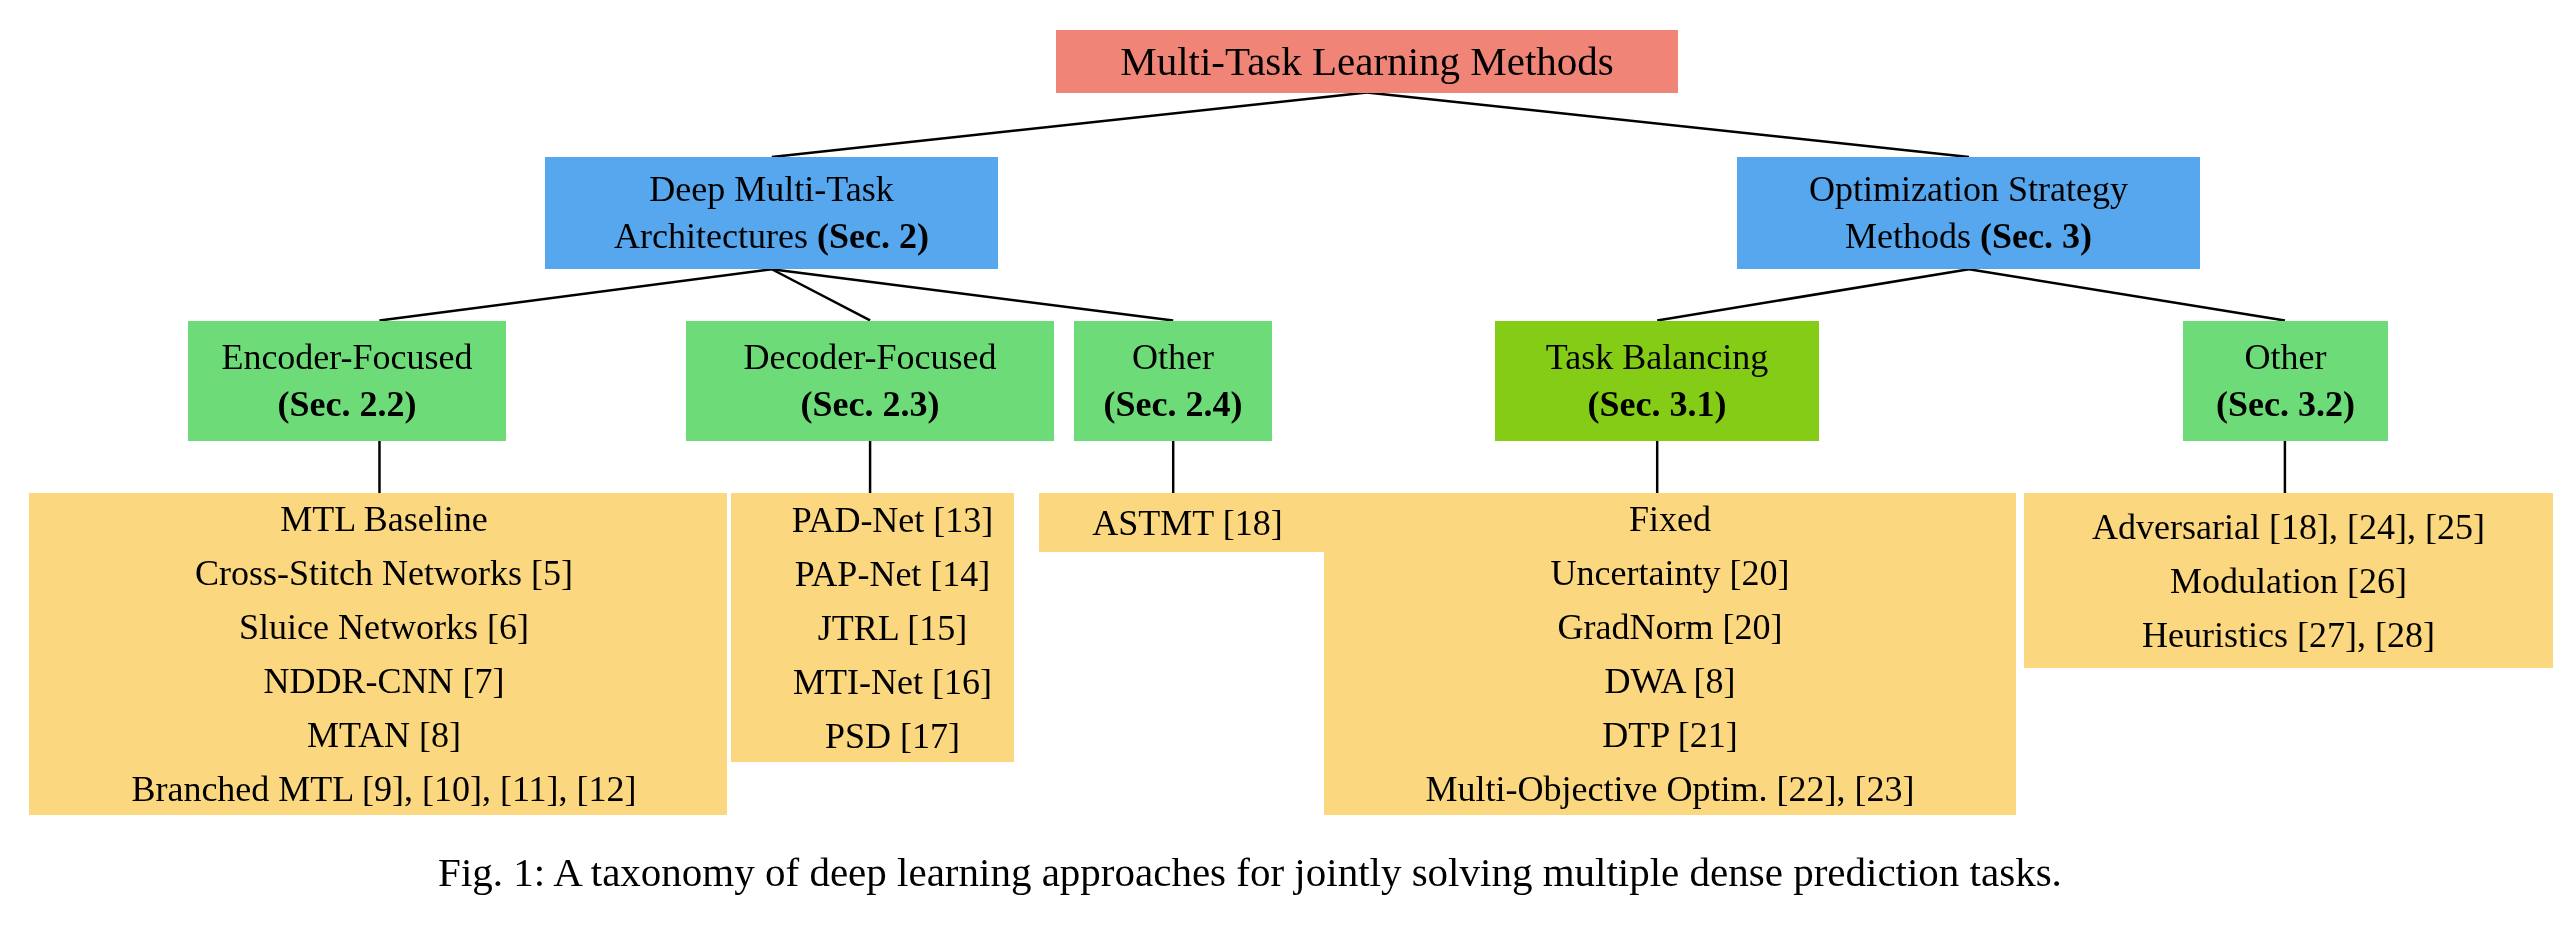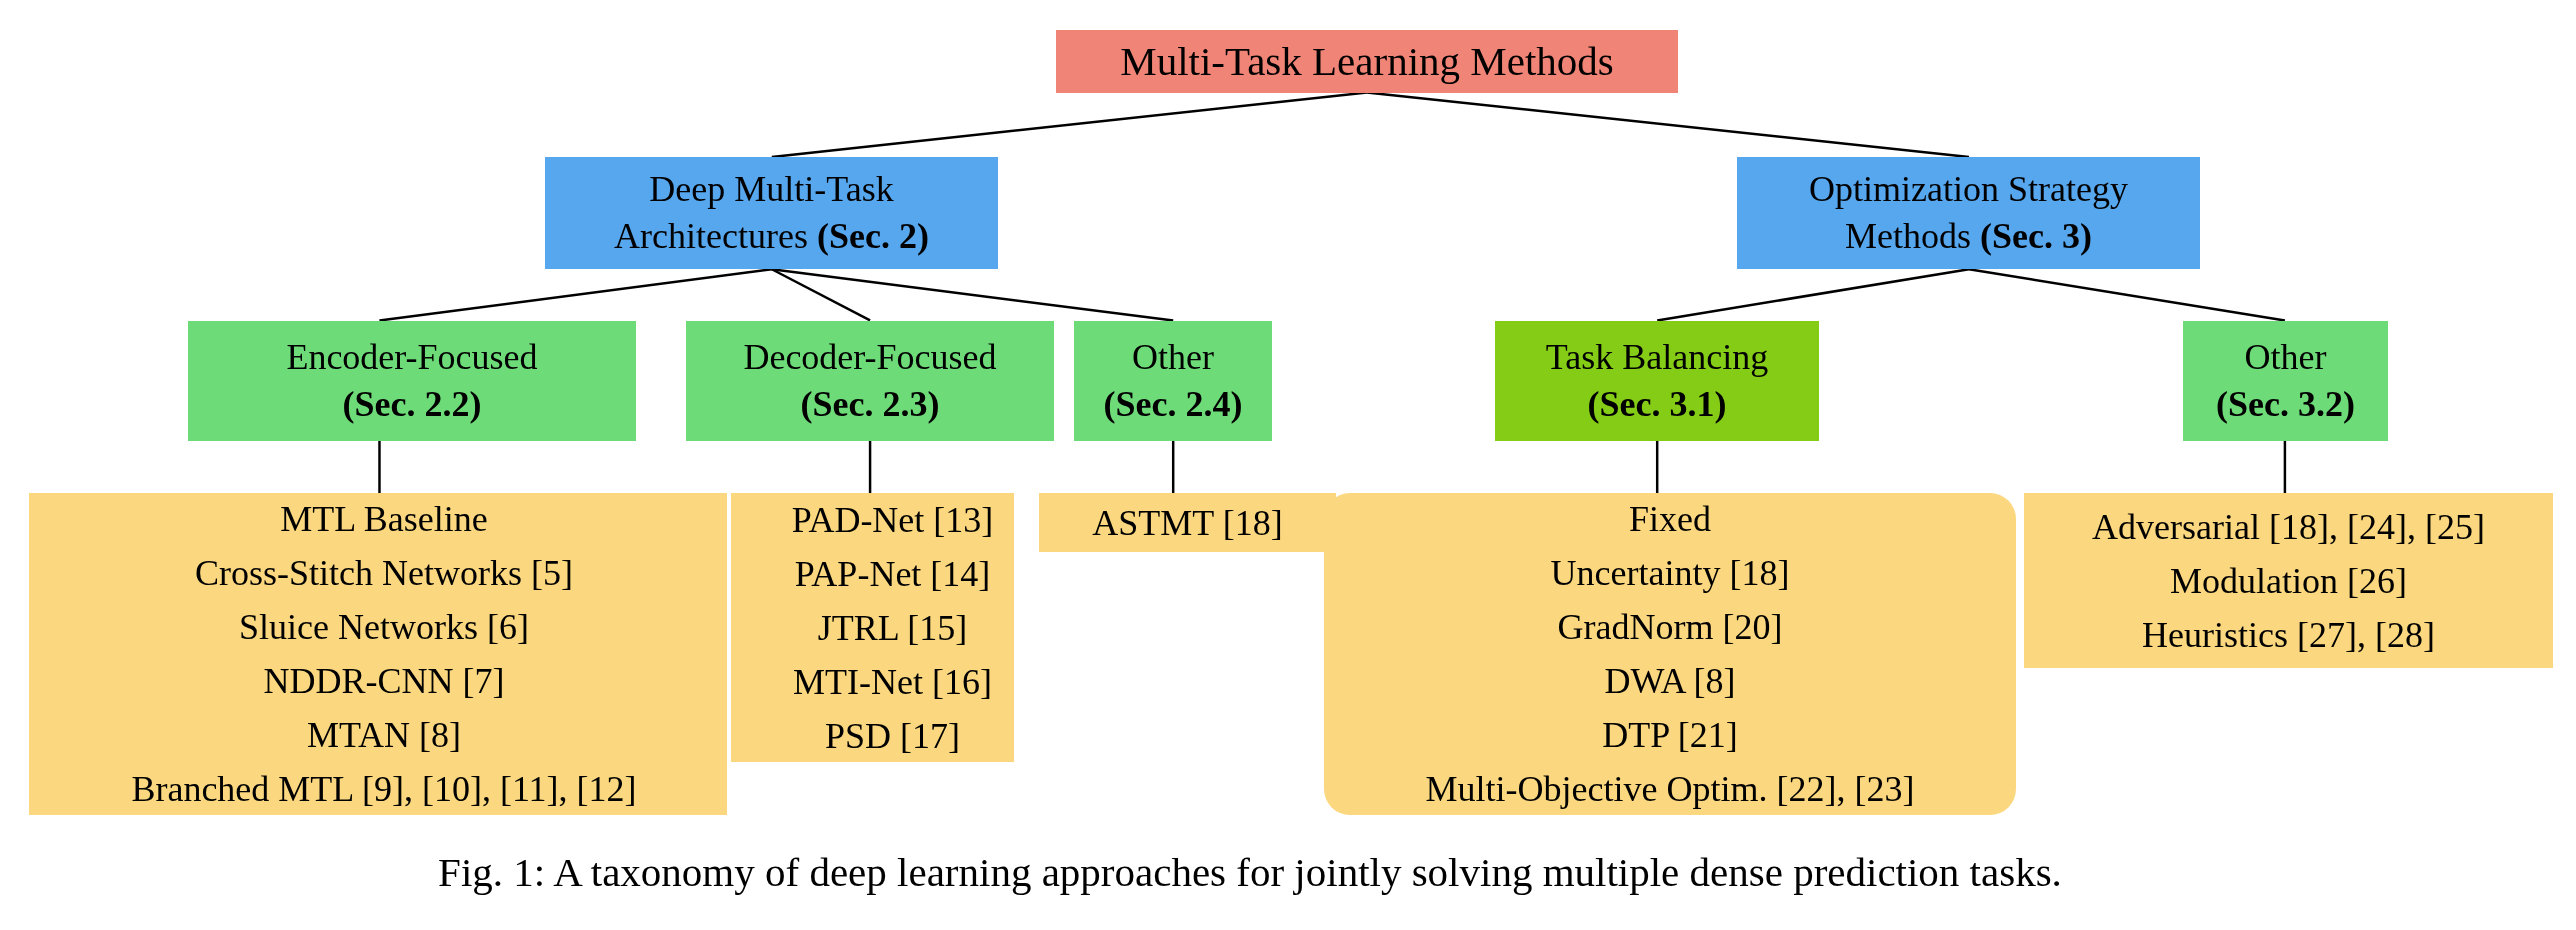--- a/index.html
+++ b/index.html
@@ -38,31 +38,31 @@
     box-sizing: border-box;
   }
   .node .line { display: block; white-space: nowrap; }
   .node b, .node .bold { font-weight: bold; }
   #node-root {
     left: 1056px; top: 30px; width: 622px; height: 63px;
     font-size: 41px;
   }
   #node-arch  { left: 545px;  top: 157px; width: 453px; height: 112px; }
   #node-optim { left: 1737px; top: 157px; width: 463px; height: 112px; }
-  #cat-encoder        { left: 188px;  top: 321px; width: 448px; height: 120px; }
+  #cat-encoder        { left: 188px;  top: 321px; width: 318px; height: 120px; }
   #cat-decoder        { left: 686px;  top: 321px; width: 368px; height: 120px; }
   #cat-other-arch     { left: 1074px; top: 321px; width: 198px; height: 120px; }
   #cat-task-balancing { left: 1495px; top: 321px; width: 324px; height: 120px; }
   #cat-other-optim    { left: 2183px; top: 321px; width: 205px; height: 120px; }
   .leaf { justify-content: center; }
   .leaf .leaf-line { display: block; white-space: nowrap; line-height: 54px; }
   #leaf-encoder        { left: 29px;   top: 493px; width: 698px; height: 322px; }
   #leaf-decoder        { left: 731px;  top: 493px; width: 283px; height: 269px; }
   #leaf-other-arch     { left: 1039px; top: 493px; width: 297px; height: 59px; }
-  #leaf-task-balancing { left: 1324px; top: 493px; width: 692px; height: 322px; border-radius: 26px; }
+  #leaf-task-balancing { left: 1324px; top: 493px; width: 692px; height: 322px; }
   #leaf-other-optim    { left: 2024px; top: 493px; width: 529px; height: 175px; }
   .caption {
     position: absolute;
     left: 0; top: 848px;
     width: 2500px;
     text-align: center;
     font-size: 41px;
     line-height: 1.2;
   }
 </style>
@@ -141,21 +141,21 @@
       <div class="leaf-line">MTI-Net [16]</div>
       <div class="leaf-line">PSD [17]</div>
     </div>
 
   <div class="node leaf" id="leaf-other-arch" style="background-color: rgb(251, 216, 127);">
       <div class="leaf-line">ASTMT [18]</div>
     </div>
 
   <div class="node leaf" id="leaf-task-balancing" style="background-color: rgb(251, 216, 127);">
       <div class="leaf-line">Fixed</div>
-      <div class="leaf-line">Uncertainty [18]</div>
+      <div class="leaf-line">Uncertainty [20]</div>
       <div class="leaf-line">GradNorm [20]</div>
       <div class="leaf-line">DWA [8]</div>
       <div class="leaf-line">DTP [21]</div>
       <div class="leaf-line">Multi-Objective Optim. [22], [23]</div>
     </div>
 
   <div class="node leaf" id="leaf-other-optim" style="background-color: rgb(251, 216, 127);">
       <div class="leaf-line">Adversarial [18], [24], [25]</div>
       <div class="leaf-line">Modulation [26]</div>
       <div class="leaf-line">Heuristics [27], [28]</div>

